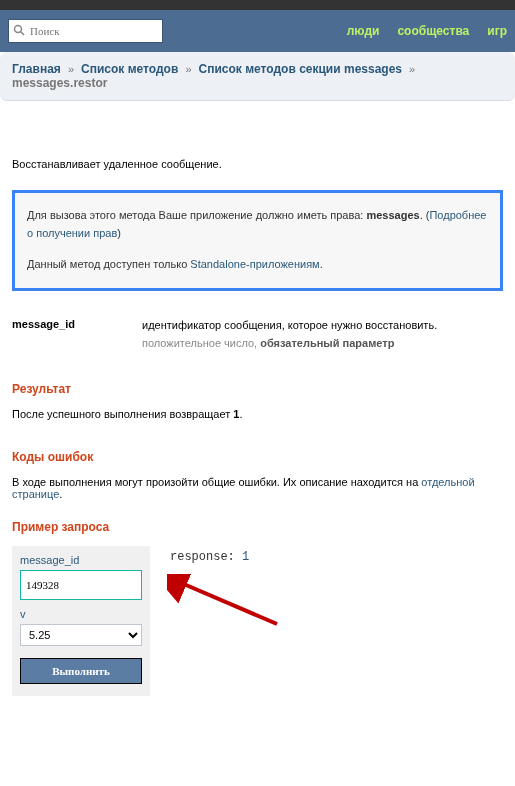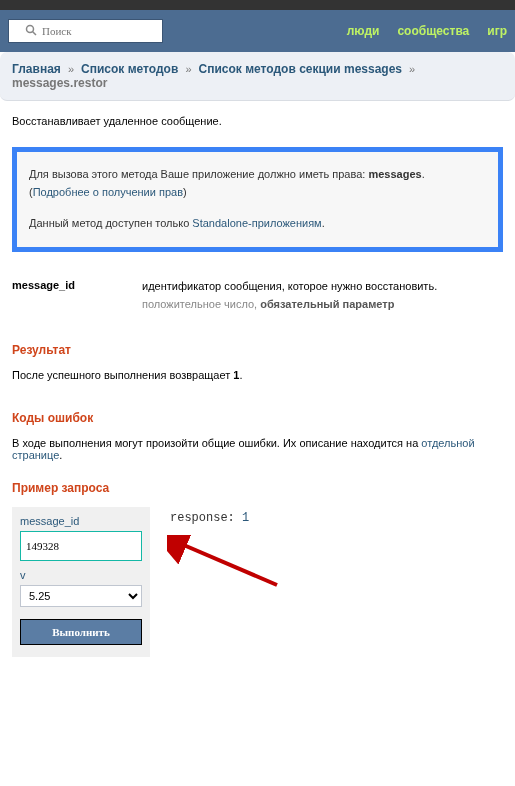--- a/index.html
+++ b/index.html
@@ -1,29 +1,29 @@
 <!DOCTYPE html>
 <html><head>
 <meta charset="utf-8">
 <style>
 * { box-sizing: border-box; margin: 0; padding: 0; }
 body { font-family: Tahoma, Arial, sans-serif; font-size: 11px; color: #000; background: #fff; width: 515px; }
 .topbar { background: #4c6c91; height: 42px; display: flex; align-items: center; padding: 0 8px; }
-.search-box { background: #fff; border: 1px solid #3b5574; width: 155px; height: 24px; display: flex; align-items: center; padding: 0 16px; }
+.search-box { background: #fff; border: 1px solid #3b5574; width: 155px; height: 24px; display: flex; align-items: center; padding: 0 4px; }
 .search-box svg { margin-right: 5px; flex-shrink: 0; }
 .search-box input { border: none; outline: none; font-size: 11px; width: 100%; font-family: Tahoma; color: #777; }
 .nav-links { margin-left: auto; display: flex; gap: 18px; }
 .nav-links a { color: #bef264; text-decoration: none; font-size: 12px; font-weight: bold; }
 .breadcrumb { background: #edf0f5; padding: 10px 12px; border-bottom: 1px solid #d9dde3; border-radius: 7px; }
 .breadcrumb a { color: #2b587a; text-decoration: none; font-weight: bold; font-size: 12px; }
 .breadcrumb span.sep { color: #777; margin: 0 4px; font-size: 11px; }
 .breadcrumb span.current { color: #777; font-weight: bold; font-size: 12px; }
 .content { padding: 14px 12px; }
-.desc { font-size: 11px; color: #000; margin-bottom: 20px; }
-.info-box { background: #f7f7f7; border: 5px solid #3b82f6; padding: 14px 12px; margin-bottom: 26px; font-size: 11px; color: #333; line-height: 1.6; }
+.desc { font-size: 11px; color: #000; margin-bottom: 20px; margin-top: 43px; }
+.info-box { background: #f7f7f7; border: 3px solid #3b82f6; padding: 14px 12px; margin-bottom: 26px; font-size: 11px; color: #333; line-height: 1.6; }
 .info-box a { color: #2b587a; text-decoration: none; }
 .info-box b { font-weight: bold; }
 .info-row2 { margin-top: 14px; }
 .section-title { color: #d0451b; font-weight: bold; font-size: 12px; margin-bottom: 12px; }
 .param-table { display: flex; margin-bottom: 30px; }
 .param-name { font-weight: bold; font-size: 11px; width: 130px; padding-top: 1px; }
 .param-desc { font-size: 11px; color: #000; line-height: 1.5; }
 .param-meta { color: #888; font-size: 11px; margin-top: 2px; }
 .param-meta b { color: #555; }
 .result-text { font-size: 11px; margin-bottom: 30px; margin-top: 12px; }

